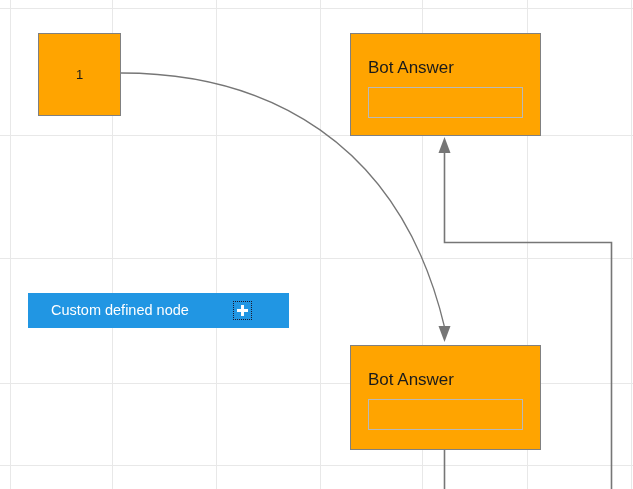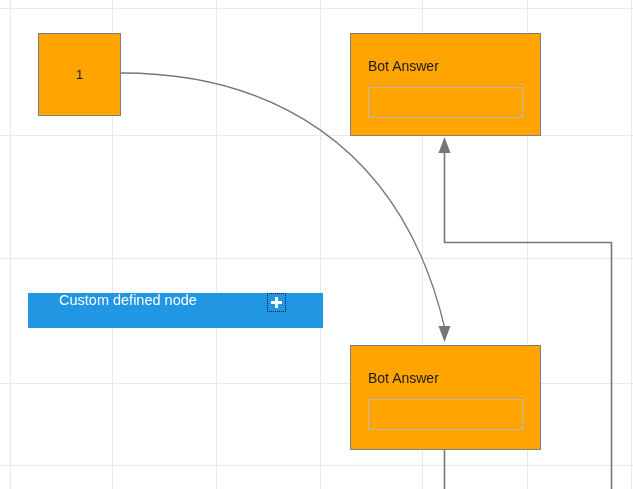--- a/index.html
+++ b/index.html
@@ -53,48 +53,48 @@
     width: 191px;
     height: 103px;
     padding: 0;
   }
   #bot-answer-1 { left: 350px; top: 33px; height: 103px; }
   #bot-answer-2 { left: 350px; top: 345px; height: 105px; }
   .node-bot .node-title {
     position: absolute;
     left: 17px;
     top: 25px;
-    font-size: 14px;
+    font-size: 17px;
     color: #1b1b1b;
     line-height: 1;
     white-space: nowrap;
   }
   .node-bot .node-field {
     position: absolute;
     left: 17px;
     right: 17px;
     top: 53px;
     height: 31px;
     box-sizing: border-box;
     border: 1px solid #b9b9b9;
     background: transparent;
   }
 
   
   #custom-node-item {
     position: absolute;
     left: 28px;
     top: 293px;
-    width: 295px;
+    width: 261px;
     height: 35px;
     background: #2196e3;
     display: flex;
-    align-items: flex-start;
+    align-items: center;
     box-sizing: border-box;
-    padding: 0 14px 0 31px;
+    padding: 0 14px 0 23px;
     cursor: pointer;
   }
   #custom-node-item .palette-label {
     flex: 1;
     color: #ffffff;
     font-size: 14.5px;
     line-height: 1;
     white-space: nowrap;
   }
   .plus-icon {

